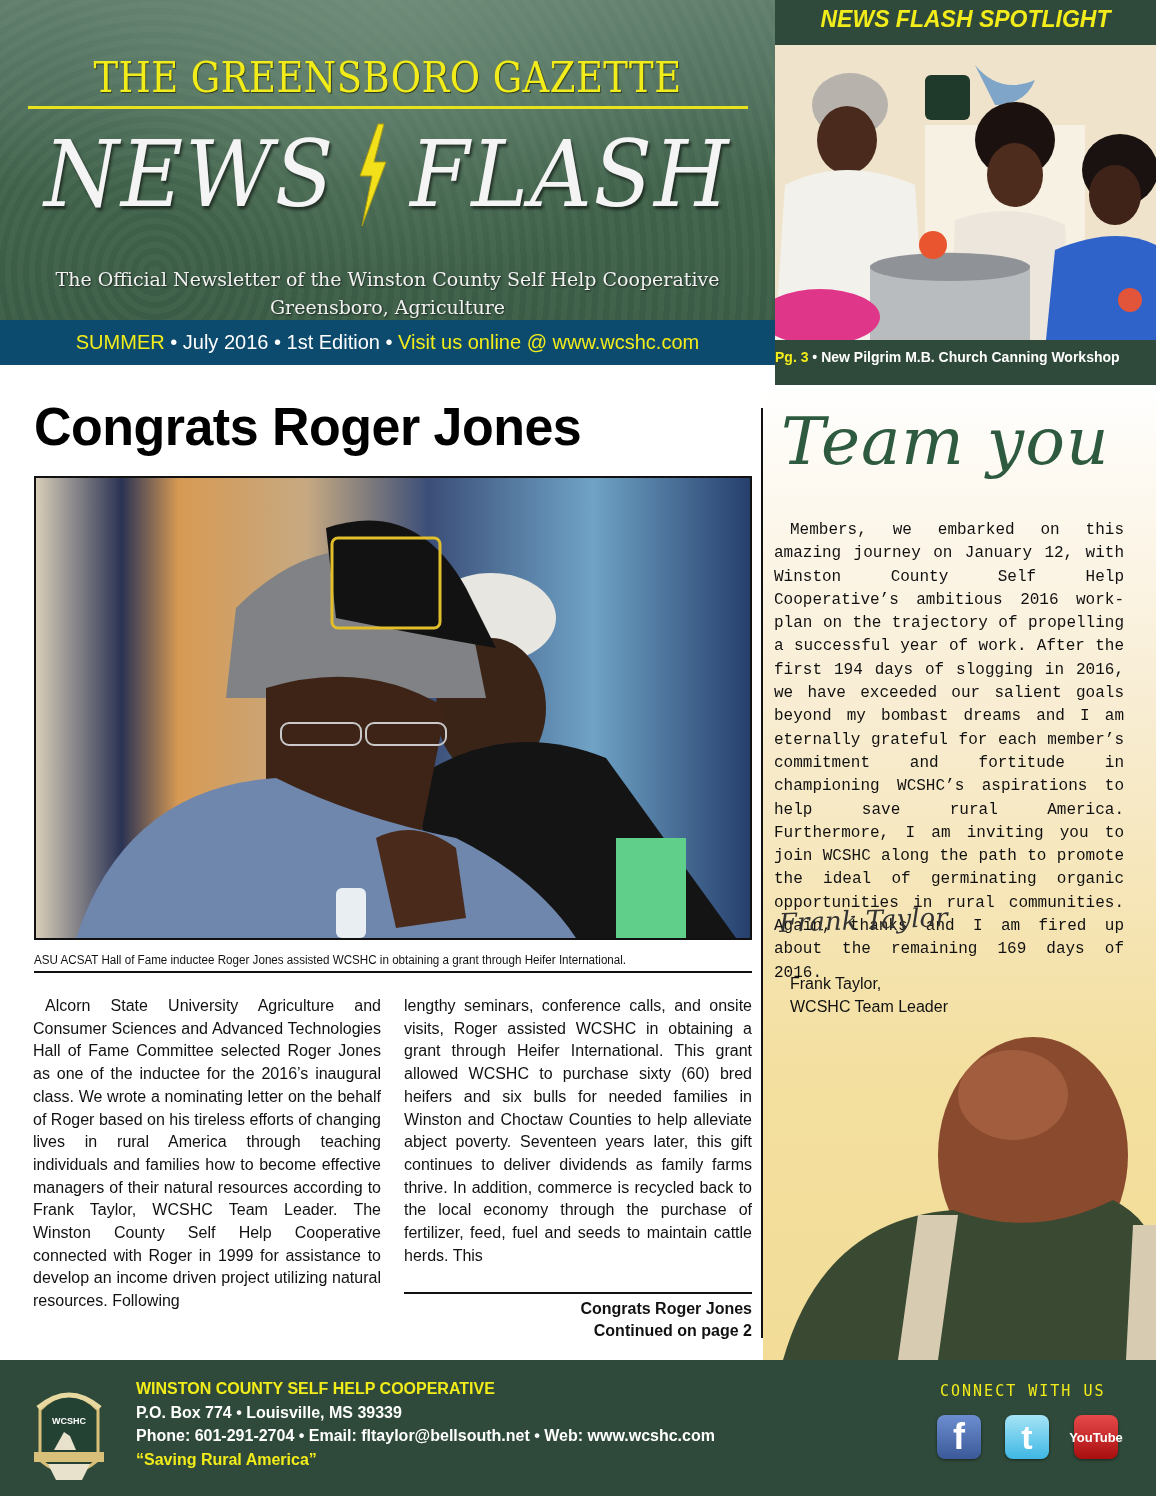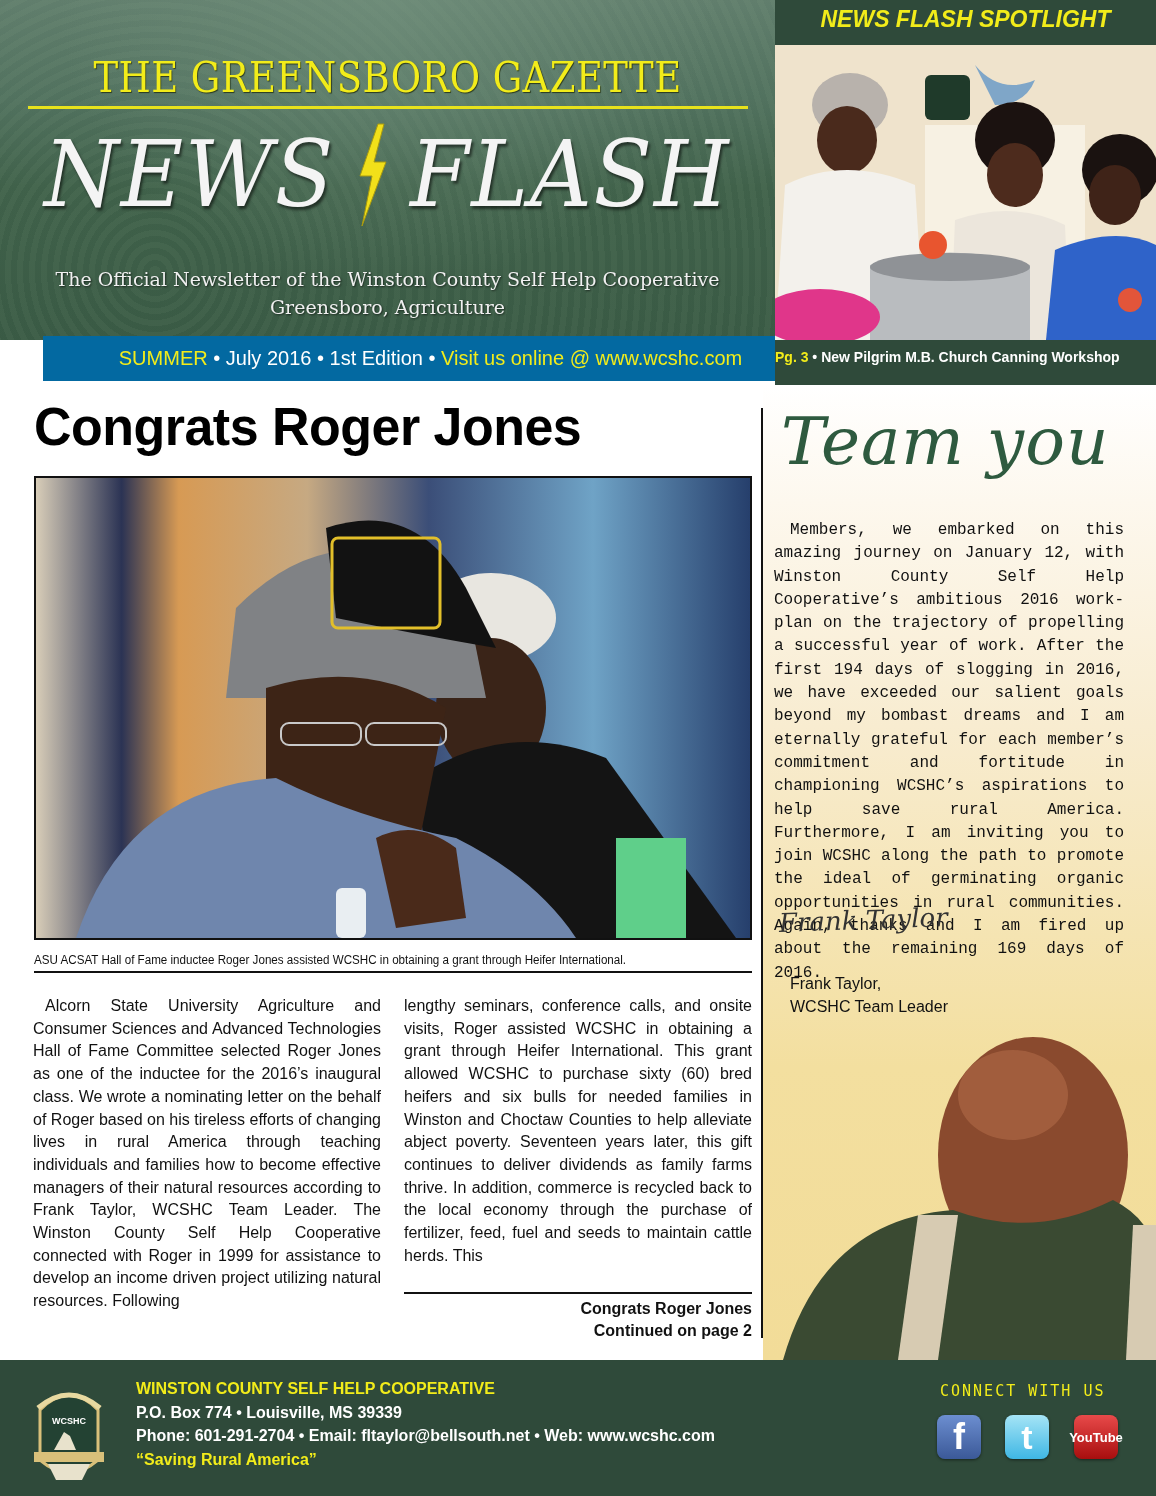--- a/index.html
+++ b/index.html
@@ -18,22 +18,22 @@
     text-shadow: 1px 1px 1px #2a3a20; transform: scaleX(0.86); transform-origin: center; }
   .mast-rule { position: absolute; left: 28px; width: 720px; top: 106px; height: 3px; background: #e7e21c; }
   .mast-newsflash { position: absolute; left: 0; width: 775px; top: 120px; height: 110px; text-align: center;
     font-family: "DejaVu Serif", serif; font-style: italic; font-size: 92px; color: #f4f4f4; line-height: 110px;
     letter-spacing: 2px; text-shadow: 2px 3px 3px rgba(0,0,0,0.55); }
   .mast-newsflash .word { display: inline-block; transform: scaleX(0.93); }
   .bolt { display: inline-block; width: 40px; height: 110px; vertical-align: top; margin: 0 6px; }
   .mast-sub { position: absolute; left: 0; width: 775px; top: 265px; text-align: center;
     font-family: "DejaVu Serif", serif; font-size: 19px; color: #f0f0f0; line-height: 28px;
     text-shadow: 1px 1px 2px rgba(0,0,0,0.6); }
-  .edition-bar { position: absolute; left: 0; top: 336px; width: 775px; height: 45px; background: #0369a1;
-    font-family: "Liberation Sans", sans-serif; font-size: 20px; color: #ffffff; line-height: 45px; text-align: center; margin-left: 43px; }
+  .edition-bar { position: absolute; left: 0; top: 320px; width: 775px; height: 45px; background: #0c4a6e;
+    font-family: "Liberation Sans", sans-serif; font-size: 20px; color: #ffffff; line-height: 45px; text-align: center; }
   .edition-bar .hl { color: #f2ec1a; }
 
   
   .spotlight { position: absolute; left: 775px; top: 0; width: 381px; height: 385px; background: #2f4a3a; }
   .spot-title { position: absolute; left: 0; top: 6px; width: 381px; text-align: center;
     font-family: "Liberation Sans", sans-serif; font-weight: bold; font-style: italic; font-size: 23px; color: #f2ec1a; }
   .spot-photo { position: absolute; left: 0; top: 45px; width: 381px; height: 295px; overflow: hidden;
     background: linear-gradient(180deg, #f3e6cf 0%, #e9d7bb 50%, #d7c1a0 100%); }
   .spot-caption { position: absolute; left: 0; top: 349px; width: 381px; 
     font-family: "Liberation Sans", sans-serif; font-weight: bold; font-size: 14px; color: #ffffff; }

